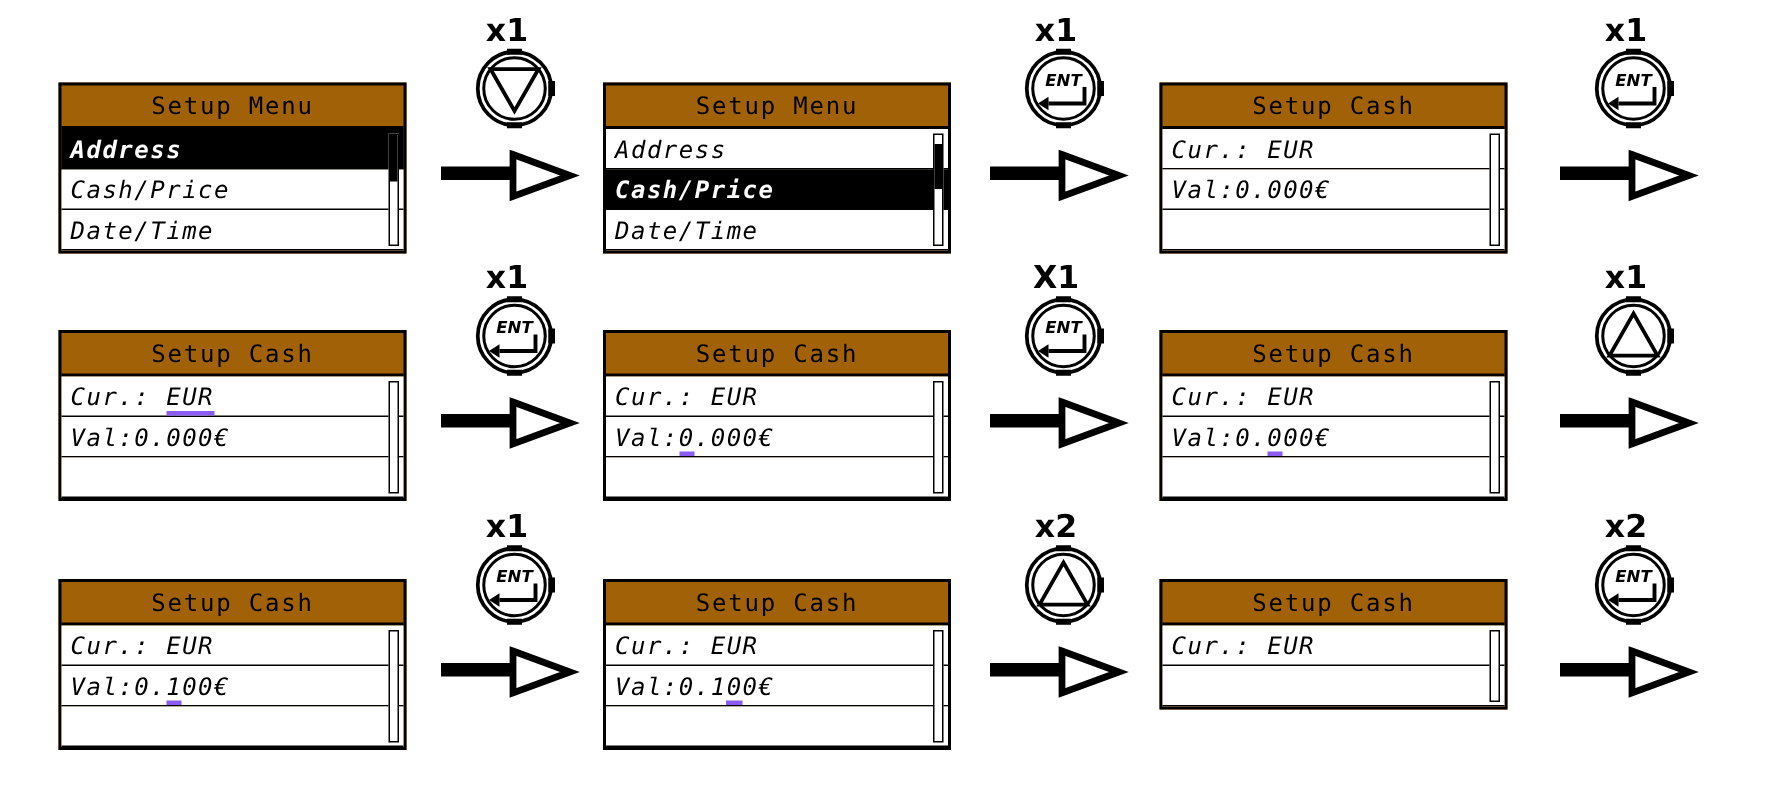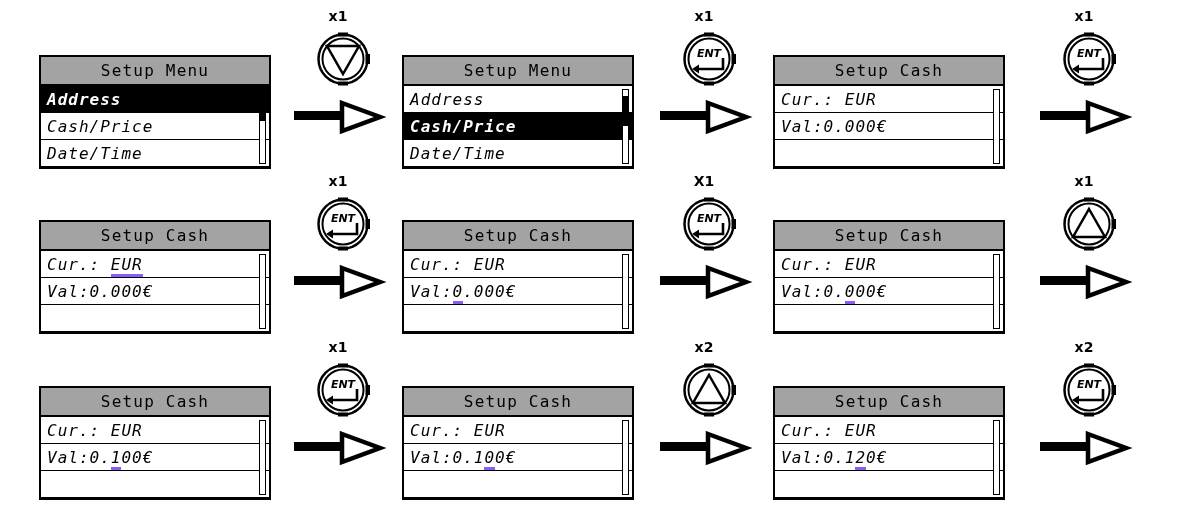--- a/index.html
+++ b/index.html
@@ -46,21 +46,21 @@
   .cell.a1 { left: 652px; width: 104px; }
   .cell.a2 { left: 1032px; width: 104px; }
 
   
   .lcd {
     position: absolute;
     top: 47px;
     left: 0;
     width: 232px;
     border: 2px solid #000;
-    background: #a3a3a3;
+    background: #a16207;
     box-sizing: border-box;
   }
   .lcd-title {
     height: 27px;
     line-height: 27px;
     text-align: center;
     font-size: 16px;
     letter-spacing: 1.2px;
     color: #000;
     border-bottom: 2px solid #000;
@@ -117,21 +117,21 @@
   }
 
   
   .repeat-label {
     position: absolute;
     top: 0px;
     left: 0;
     width: 104px;
     text-align: center;
     font-family: "DejaVu Sans", sans-serif;
-    font-size: 14px;
+    font-size: 21px;
     font-weight: bold;
     color: #000;
   }
   .btn {
     position: absolute;
     top: 24px;
     left: 30px;
     width: 54px;
     height: 54px;
     font-style: italic;
@@ -407,21 +407,20 @@
     <rect x="0" y="11" width="54" height="9" fill="#000"></rect>
     <polygon points="48,3 86,17 48,31" fill="#fff" stroke="#000" stroke-width="4.5" stroke-linejoin="miter"></polygon>
   </svg>
         </div>
       </div>
       <div class="cell p2">
         <div class="lcd">
           <div class="lcd-title">Setup Cash</div>
           <div class="lcd-body">
             <div class="lcd-row">Cur.: EUR</div>
-            <div class="lcd-row">Val:0.1<span class="uline">2</span>0€</div>
             <div class="lcd-row blank"></div>
             <div class="lcd-scroll"></div>
           </div>
         </div>
       </div>
       <div class="cell a2">
         <div class="repeat-label">x2</div>
         <div class="btn">
   <svg viewBox="0 0 54 54" width="54" height="54">
     <circle cx="27" cy="27" r="24.5" fill="#fff" stroke="#000" stroke-width="2.5"></circle>

